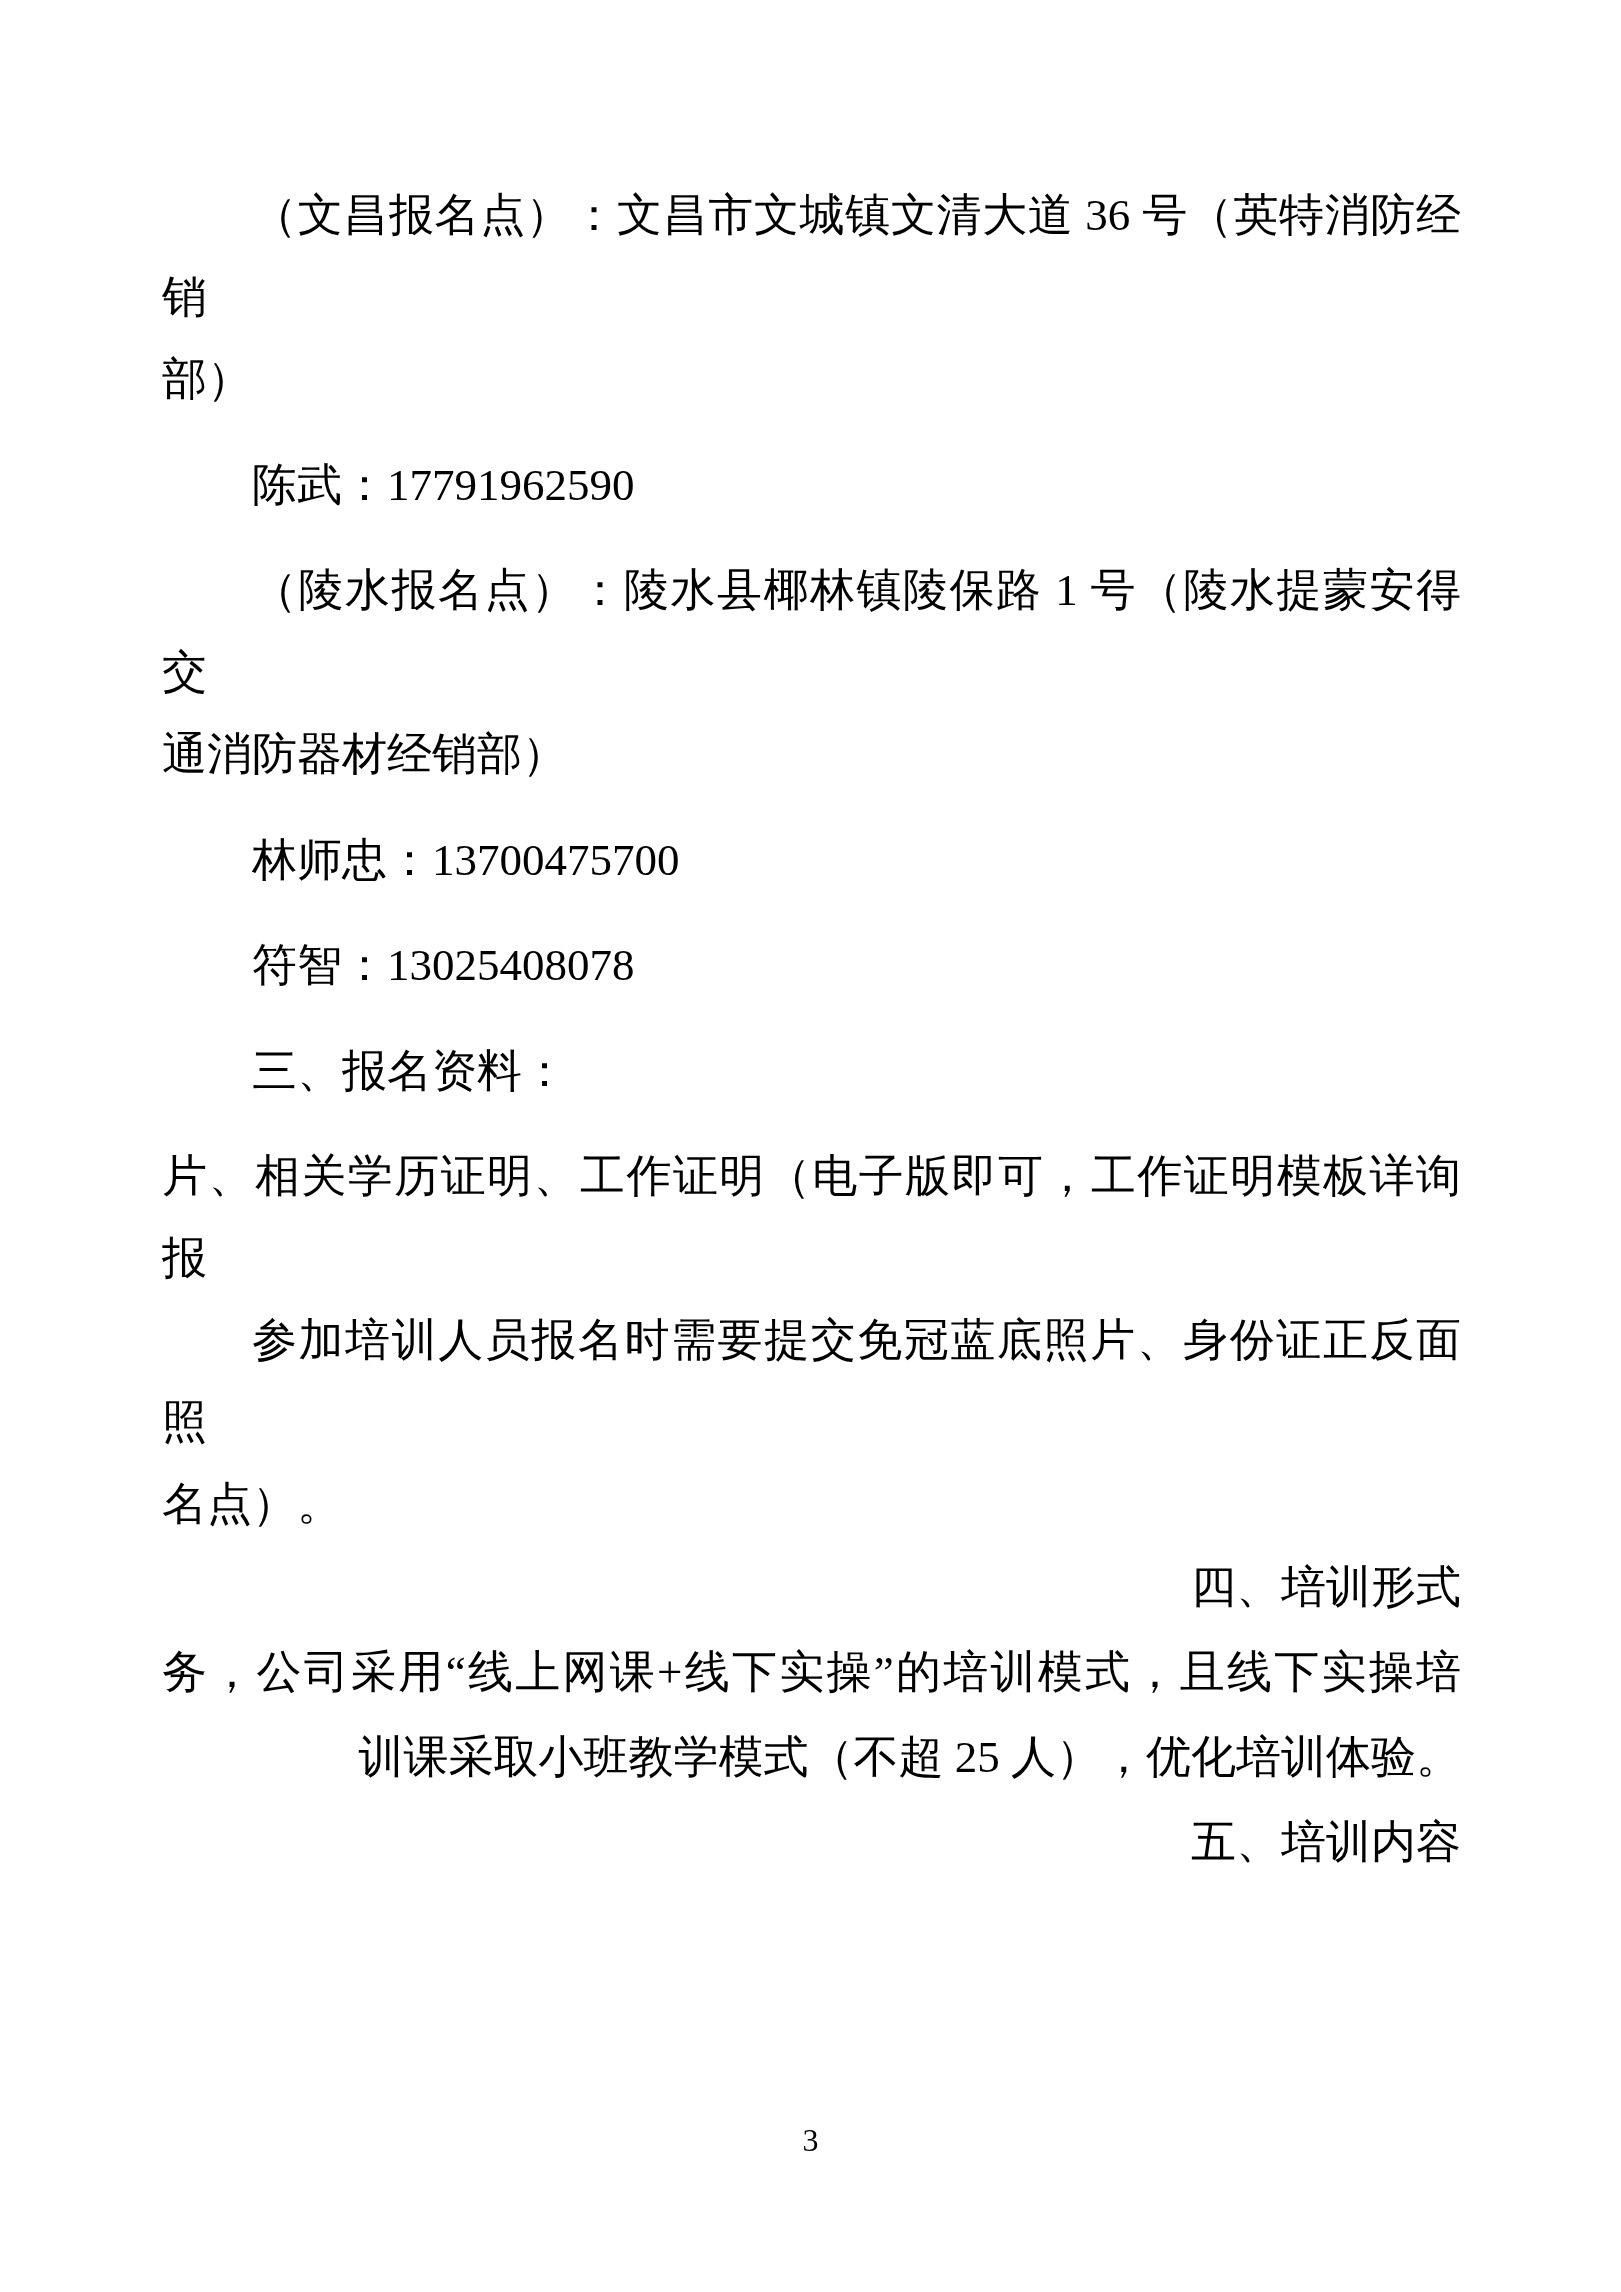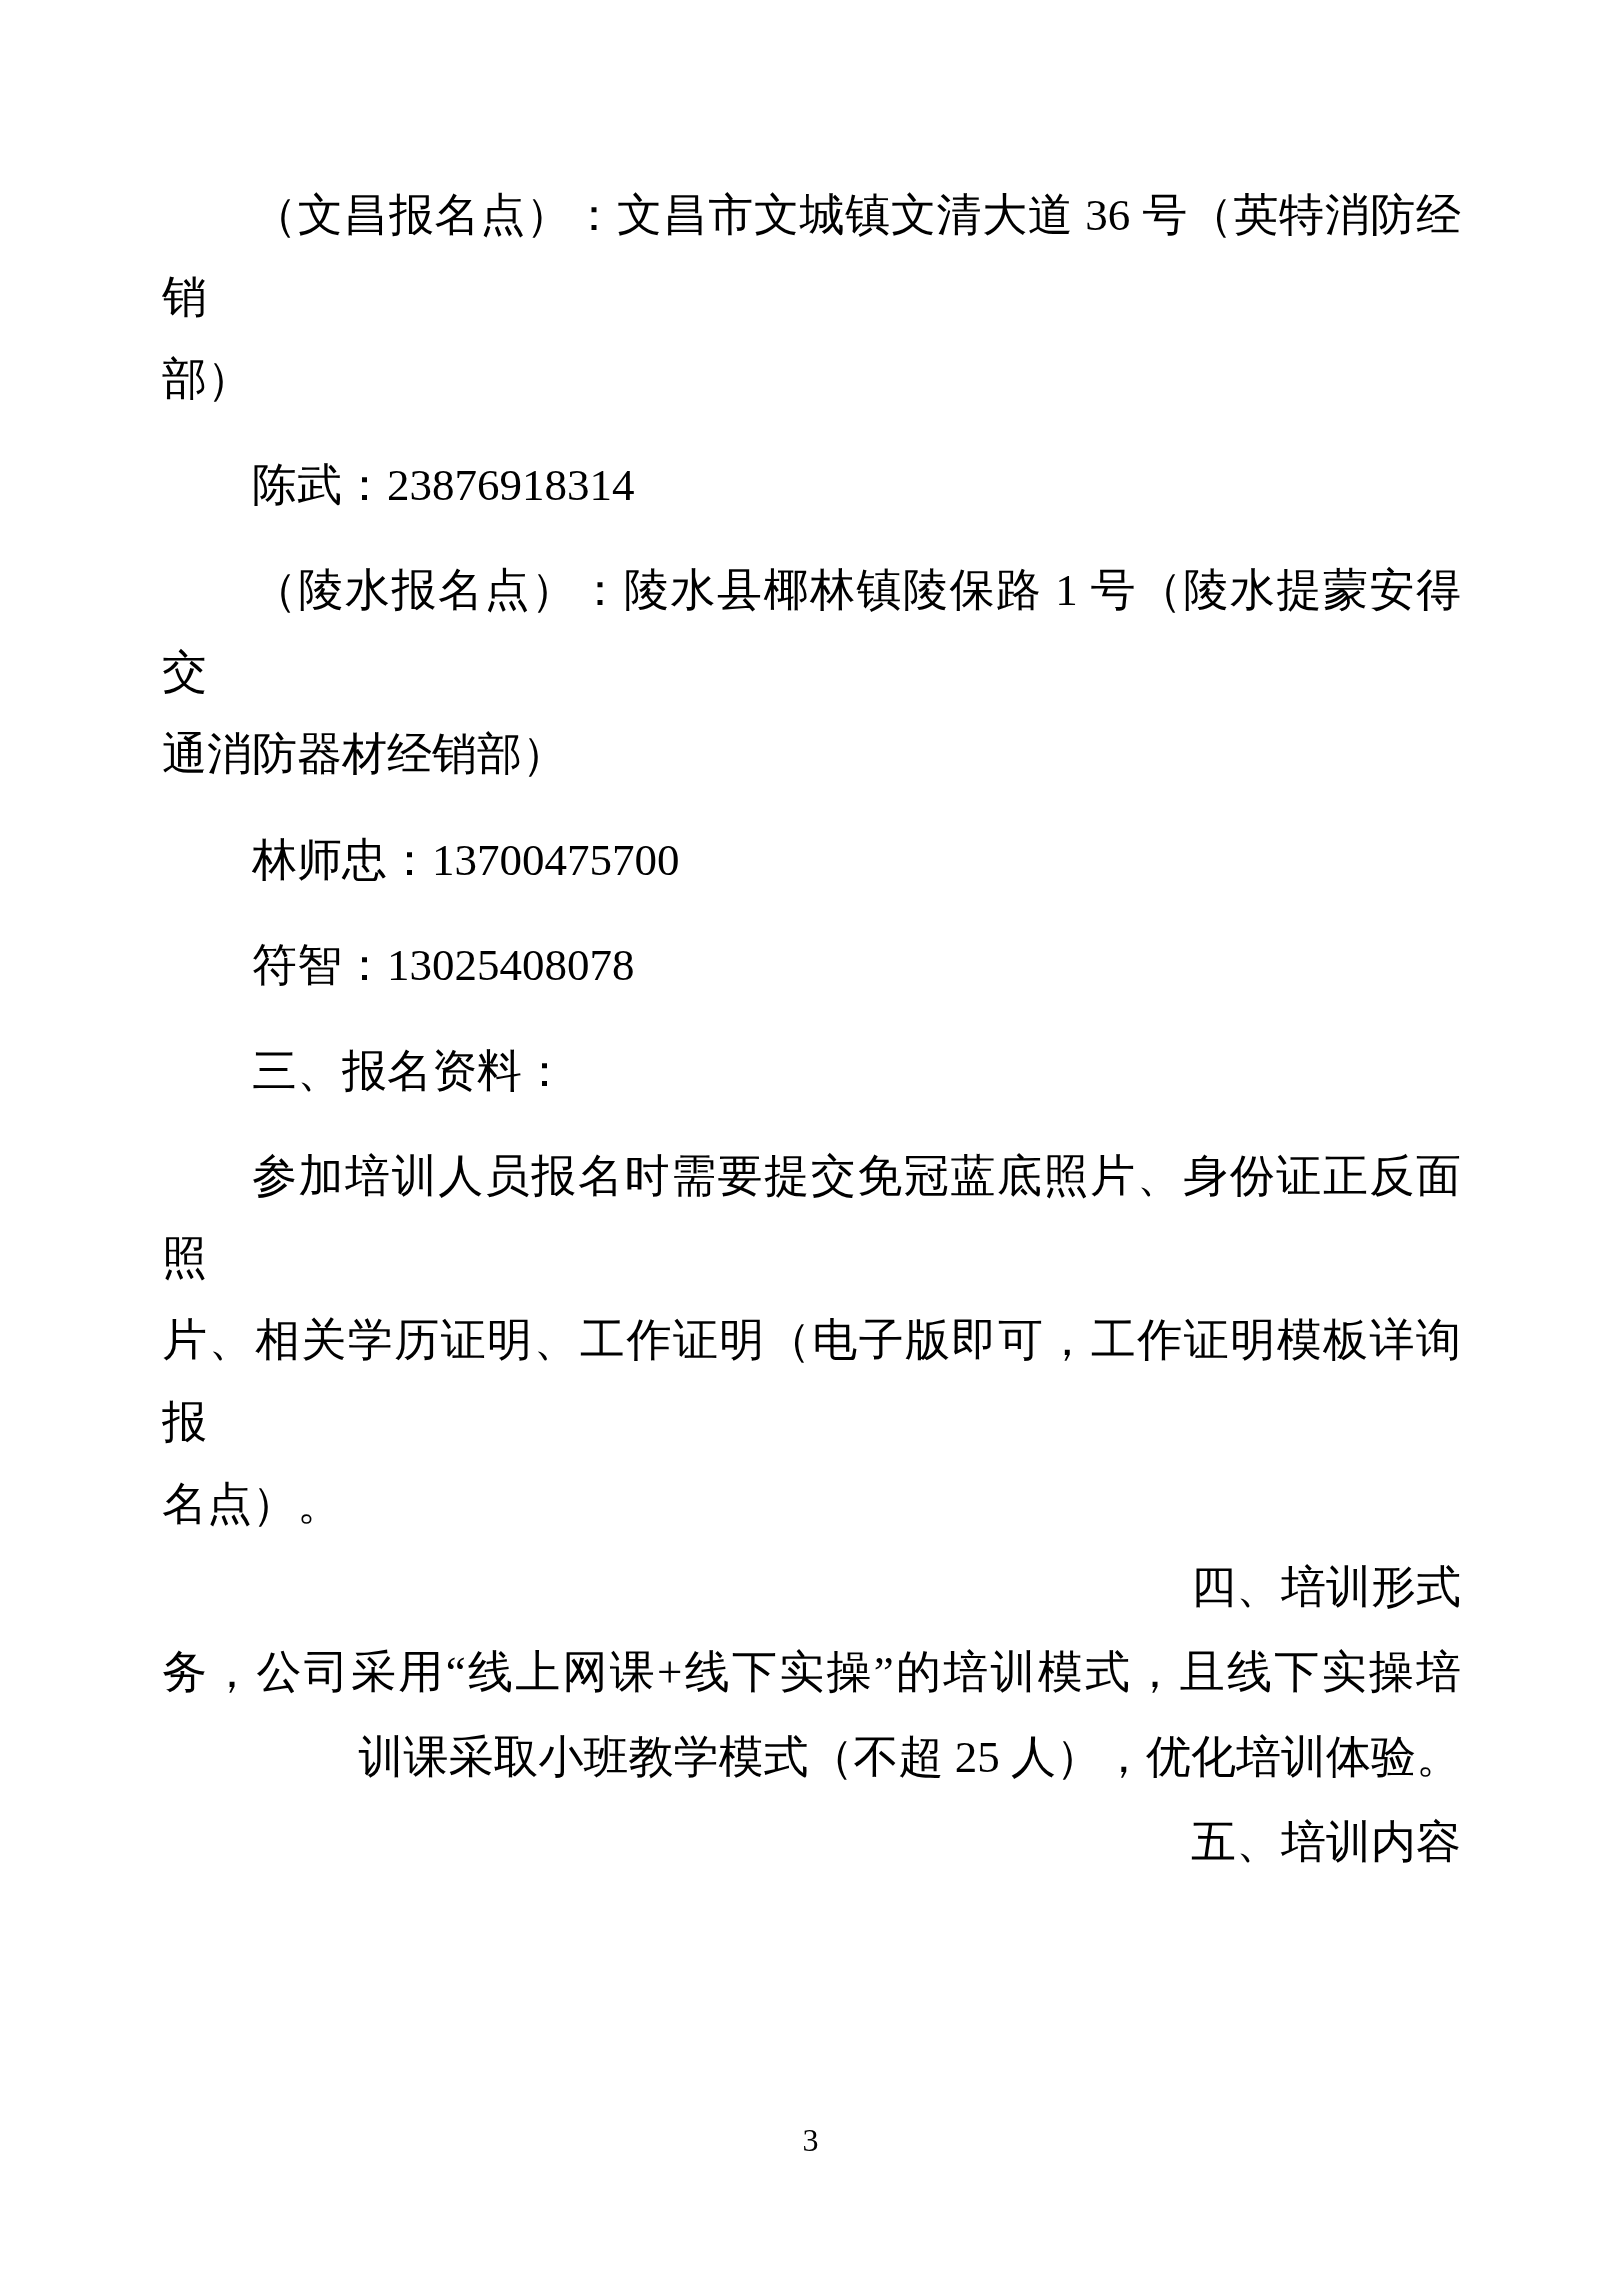--- a/index.html
+++ b/index.html
@@ -54,38 +54,38 @@
 
 <div class="page">
   <div class="content">
 
     <div class="sec-a">
       <div class="para gap">
         <div class="line ind fill">（文昌报名点）：文昌市文城镇文清大道 36 号（英特消防经销</div>
         <div class="line">部）</div>
       </div>
       <div class="para gap">
-        <div class="line ind">陈武：23876918314</div>
+        <div class="line ind">陈武：17791962590</div>
       </div>
       <div class="para gap">
         <div class="line ind fill">（陵水报名点）：陵水县椰林镇陵保路 1 号（陵水提蒙安得交</div>
         <div class="line">通消防器材经销部）</div>
       </div>
       <div class="para gap">
         <div class="line ind">林师忠：13700475700</div>
       </div>
       <div class="para gap">
         <div class="line ind">符智：13025408078</div>
       </div>
       <div class="para gap">
         <div class="line ind hd">三、报名资料：</div>
       </div>
       <div class="para">
+        <div class="line fill">片、相关学历证明、工作证明（电子版即可，工作证明模板详询报</div>
         <div class="line ind fill">参加培训人员报名时需要提交免冠蓝底照片、身份证正反面照</div>
-        <div class="line fill">片、相关学历证明、工作证明（电子版即可，工作证明模板详询报</div>
         <div class="line">名点）。</div>
       </div>
     </div>
 
     <div class="sec-b">
       <div class="para">
         <div class="line ind hd">四、培训形式</div>
       </div>
       <div class="para">
         <div class="line fill">务，公司采用“线上网课+线下实操”的培训模式，且线下实操培</div>

